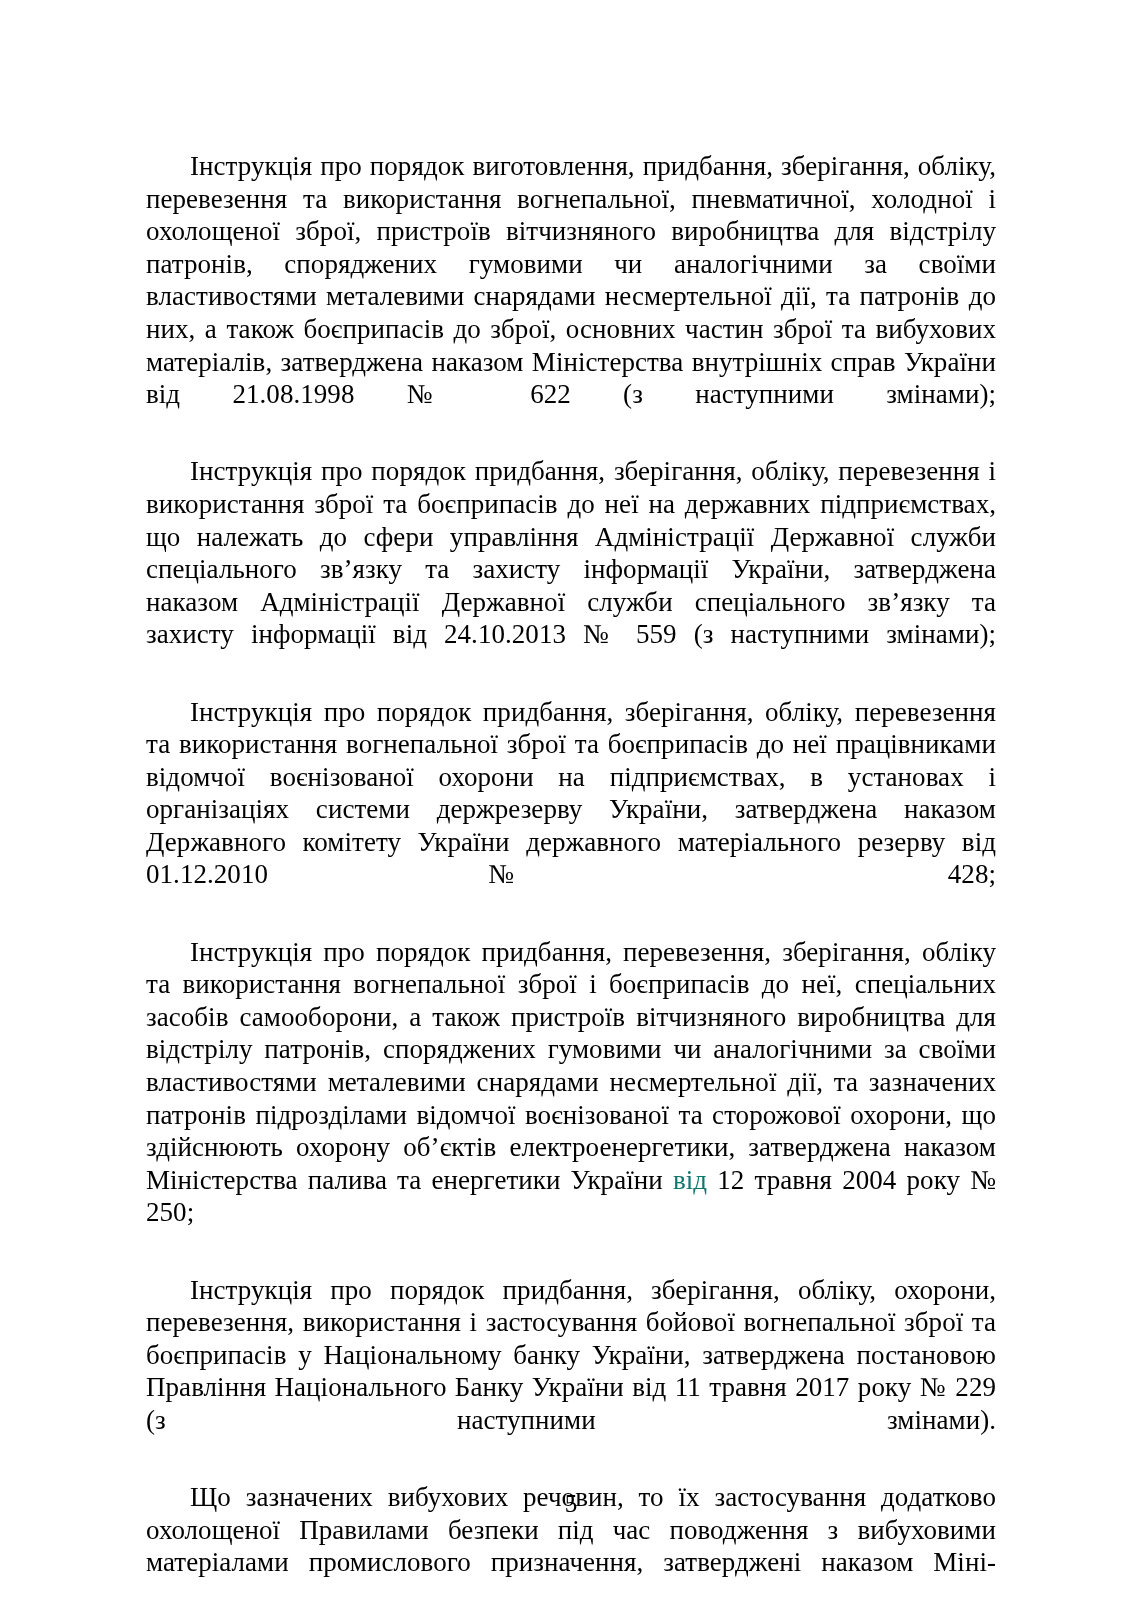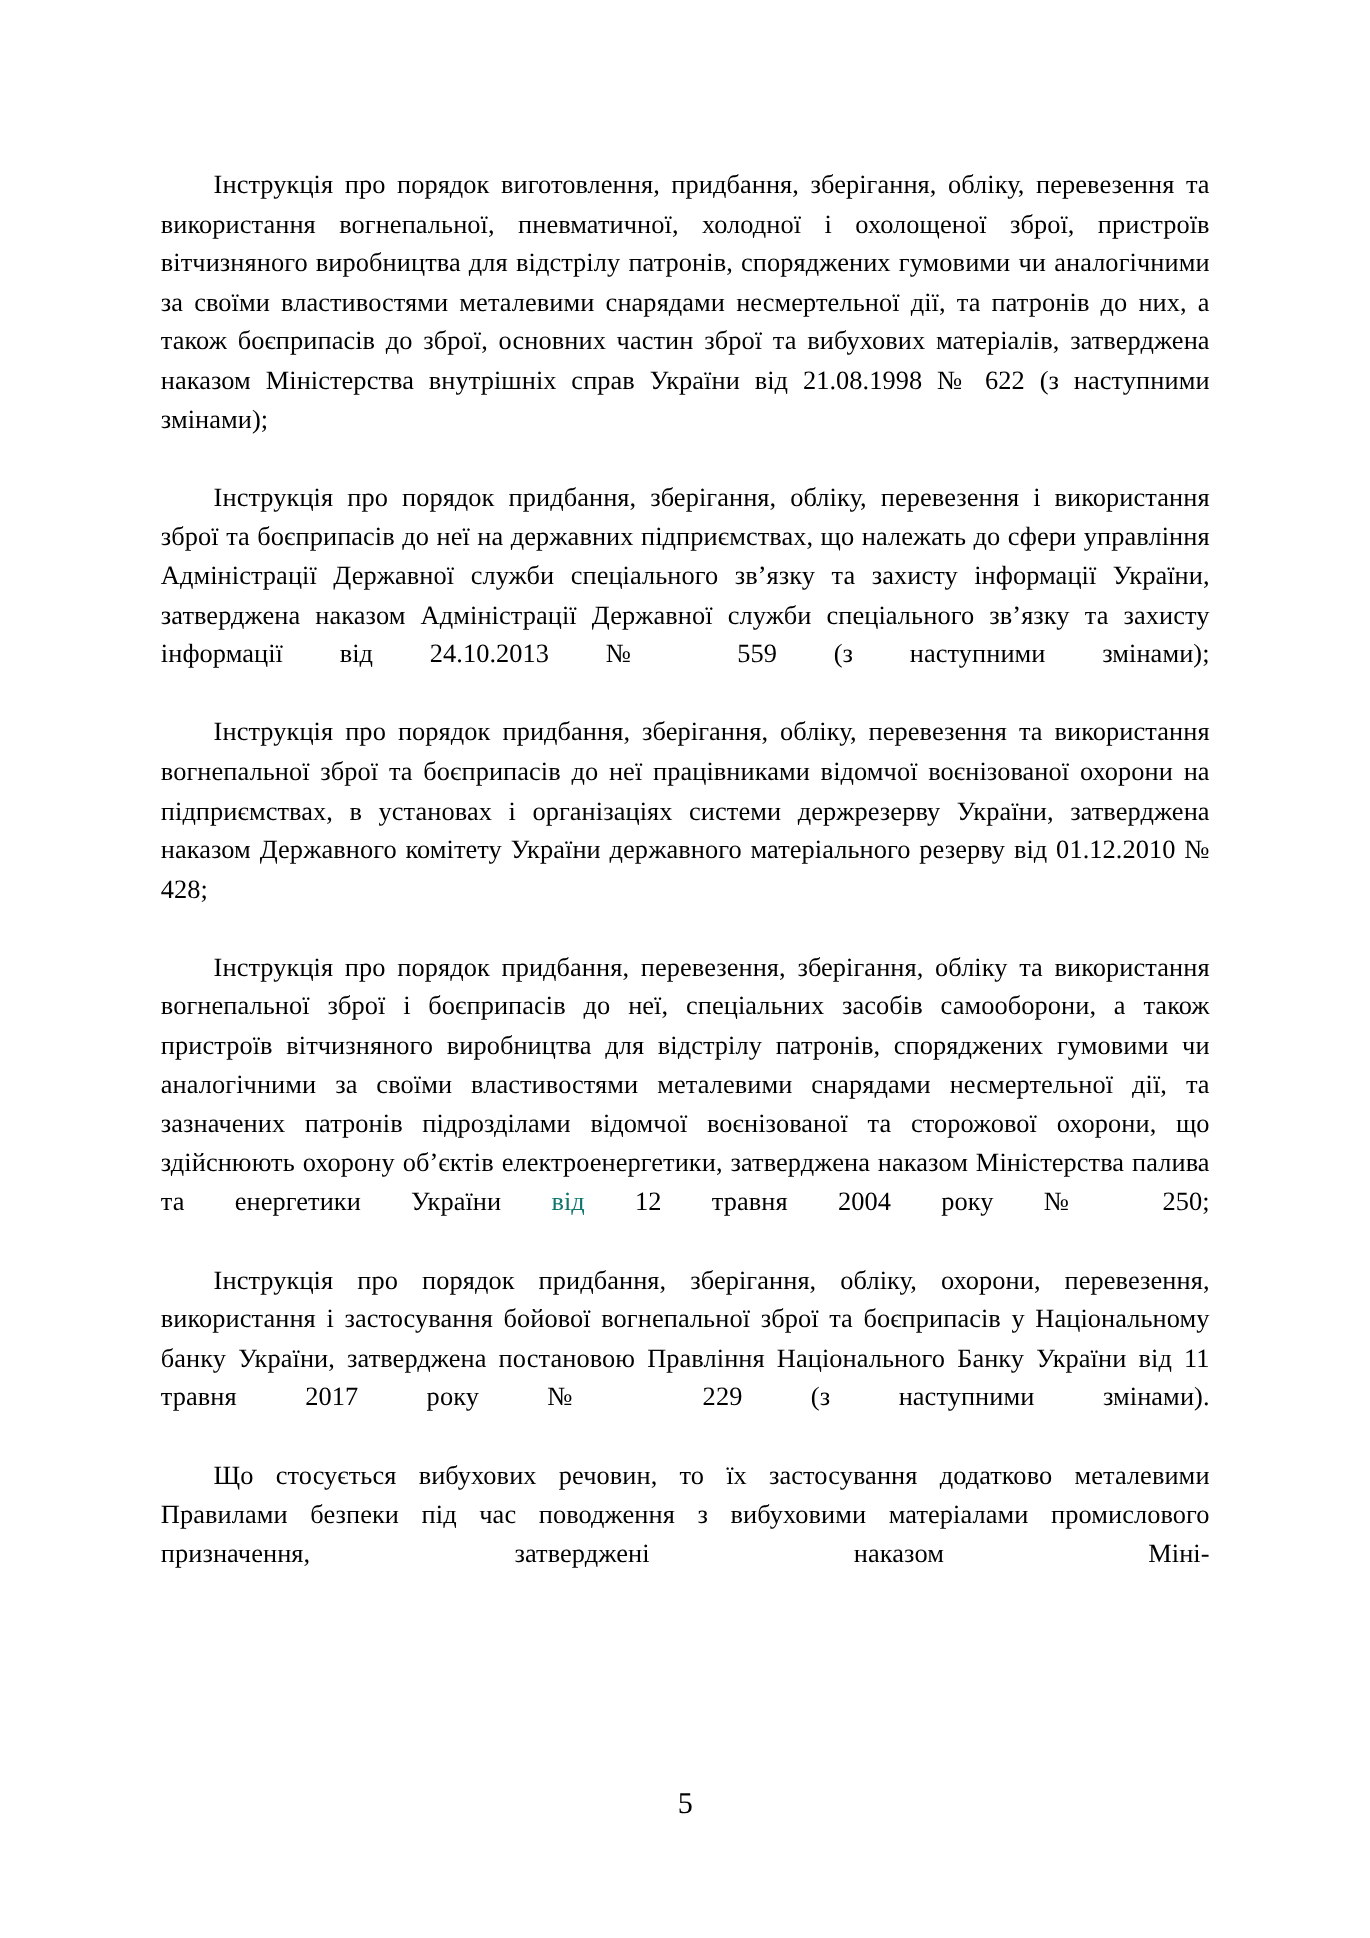--- a/index.html
+++ b/index.html
@@ -21,26 +21,26 @@
   }
 
   .text-block {
     position: absolute;
     left: 134px;
     top: 138px;
     width: 874px;
   }
 
   p.para {
-    margin: 0;
+    margin: 12px;
     padding: 0;
     text-align: justify;
     text-justify: inter-word;
     text-indent: 44px;
-    font-size: 22px;
+    font-size: 27px;
     line-height: 32.6px;
     letter-spacing: 0.05px;
     word-spacing: 0.2px;
     -webkit-font-smoothing: antialiased;
   }
 
   
   p.para::after {
     content: "";
     display: inline-block;
@@ -72,18 +72,18 @@
 <body>
 
 <div class="page">
 
   <div class="text-block">
       <p class="para"><span>Інструкція про порядок виготовлення, придбання, зберігання, обліку, перевезення та використання вогнепальної, пневматичної, холодної і охолощеної зброї, пристроїв вітчизняного виробництва для відстрілу патронів, споряджених гумовими чи аналогічними за своїми властивостями металевими снарядами несмертельної дії, та патронів до них, а також боєприпасів до зброї, основних частин зброї та вибухових матеріалів, затверджена наказом Міністерства внутрішніх справ України від 21.08.1998 № 622 (з наступними змінами);</span></p>
       <p class="para"><span>Інструкція про порядок придбання, зберігання, обліку, перевезення і використання зброї та боєприпасів до неї на державних підприємствах, що належать до сфери управління Адміністрації Державної служби спеціального зв’язку та захисту інформації України, затверджена наказом Адміністрації Державної служби спеціального зв’язку та захисту інформації від 24.10.2013 № 559 (з наступними змінами);</span></p>
       <p class="para"><span>Інструкція про порядок придбання, зберігання, обліку, перевезення та використання вогнепальної зброї та боєприпасів до неї працівниками відомчої воєнізованої охорони на підприємствах, в установах і організаціях системи держрезерву України, затверджена наказом Державного комітету України державного матеріального резерву від 01.12.2010 № 428;</span></p>
       <p class="para"><span>Інструкція про порядок придбання, перевезення, зберігання, обліку та використання вогнепальної зброї і боєприпасів до неї, спеціальних засобів самооборони, а також пристроїв вітчизняного виробництва для відстрілу патронів, споряджених гумовими чи аналогічними за своїми властивостями металевими снарядами несмертельної дії, та зазначених патронів підрозділами відомчої воєнізованої та сторожової охорони, що здійснюють охорону об’єктів електроенергетики, затверджена наказом Міністерства палива та енергетики України </span><span class="dim">від</span><span> 12 травня 2004 року № 250;</span></p>
       <p class="para"><span>Інструкція про порядок придбання, зберігання, обліку, охорони, перевезення, використання і застосування бойової вогнепальної зброї та боєприпасів у Національному банку України, затверджена постановою Правління Національного Банку України від 11 травня 2017 року № 229 (з наступними змінами).</span></p>
-      <p class="para"><span>Що стосується </span><b class="strong">вибухових речовин</b><span>, то їх застосування додатково металевими Правилами безпеки під час поводження з вибуховими матеріалами промислового призначення, затверджені наказом Міні-</span></p>
+      <p class="para"><span>Що зазначених </span><b class="strong">вибухових речовин</b><span>, то їх застосування додатково охолощеної Правилами безпеки під час поводження з вибуховими матеріалами промислового призначення, затверджені наказом Міні-</span></p>
     </div>
 
   <div class="page-number">5</div>
 
 </div>
 
 </body></html>

